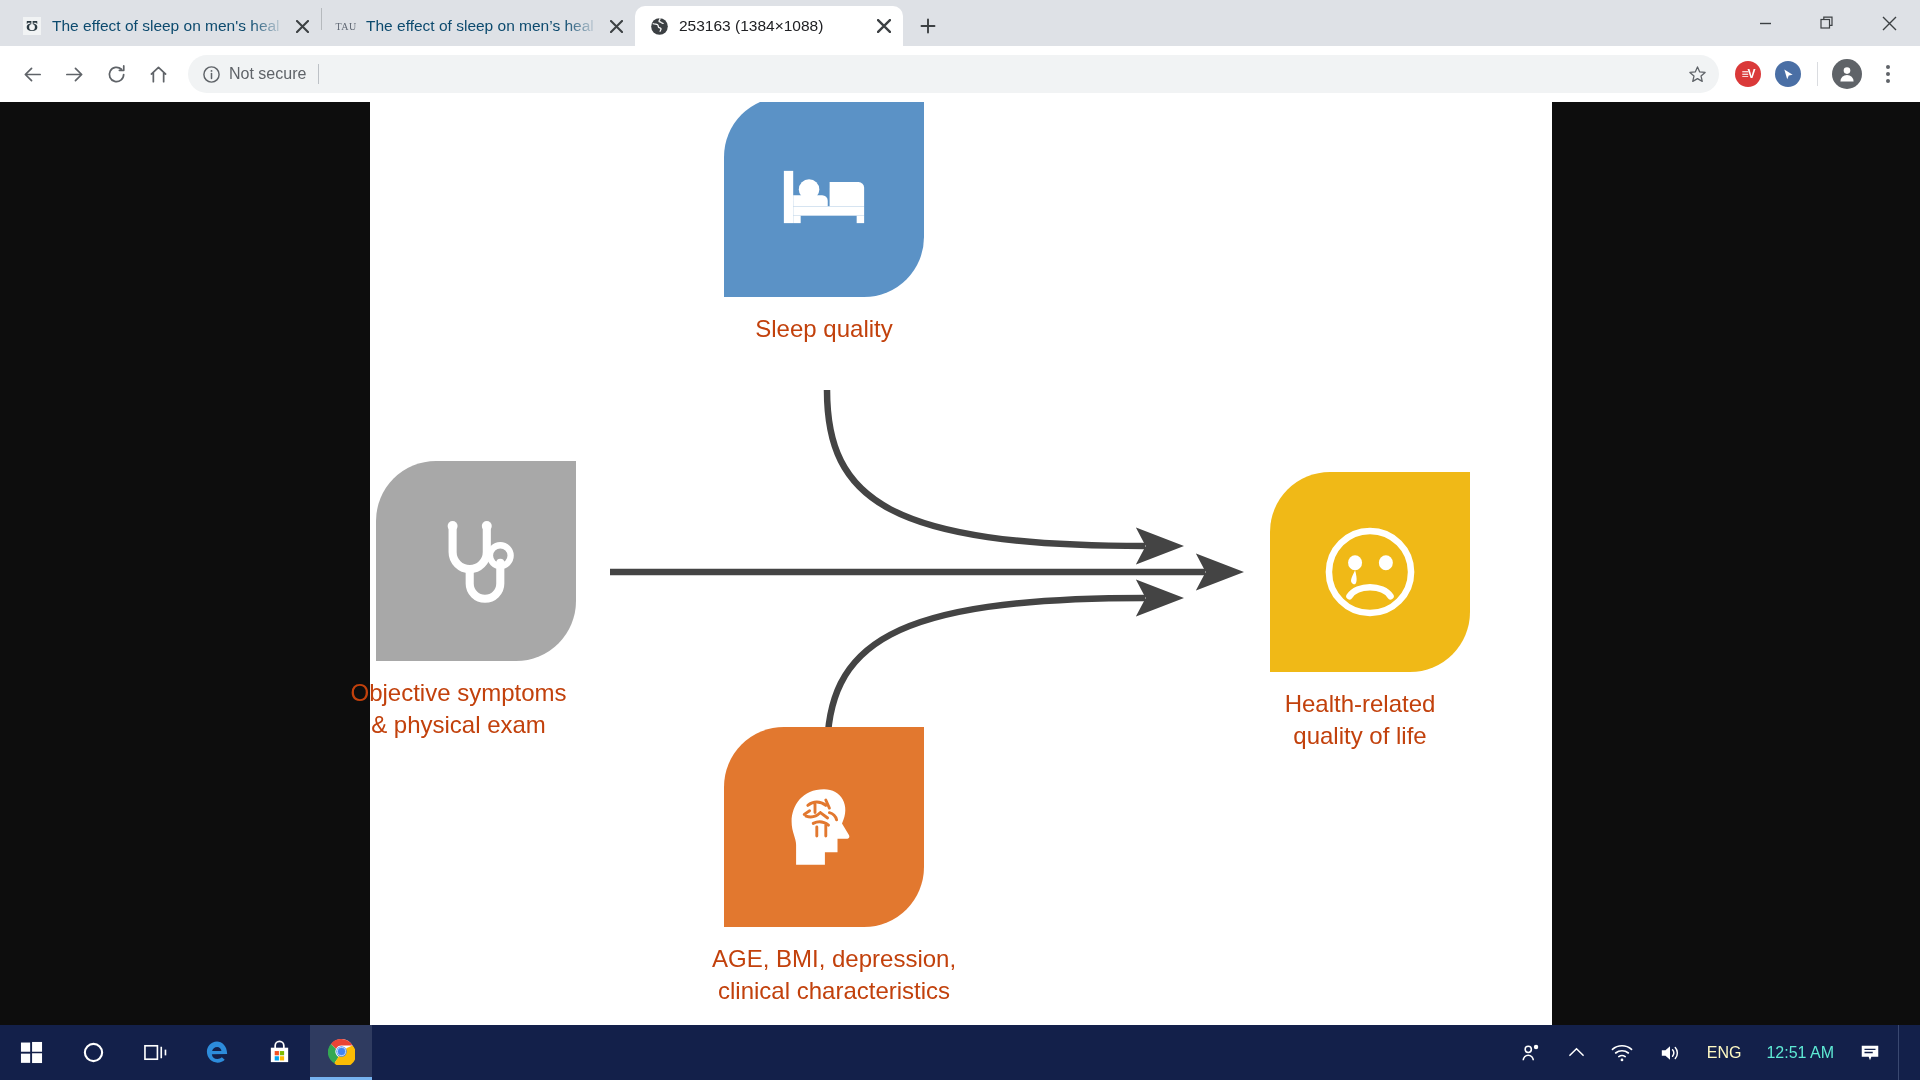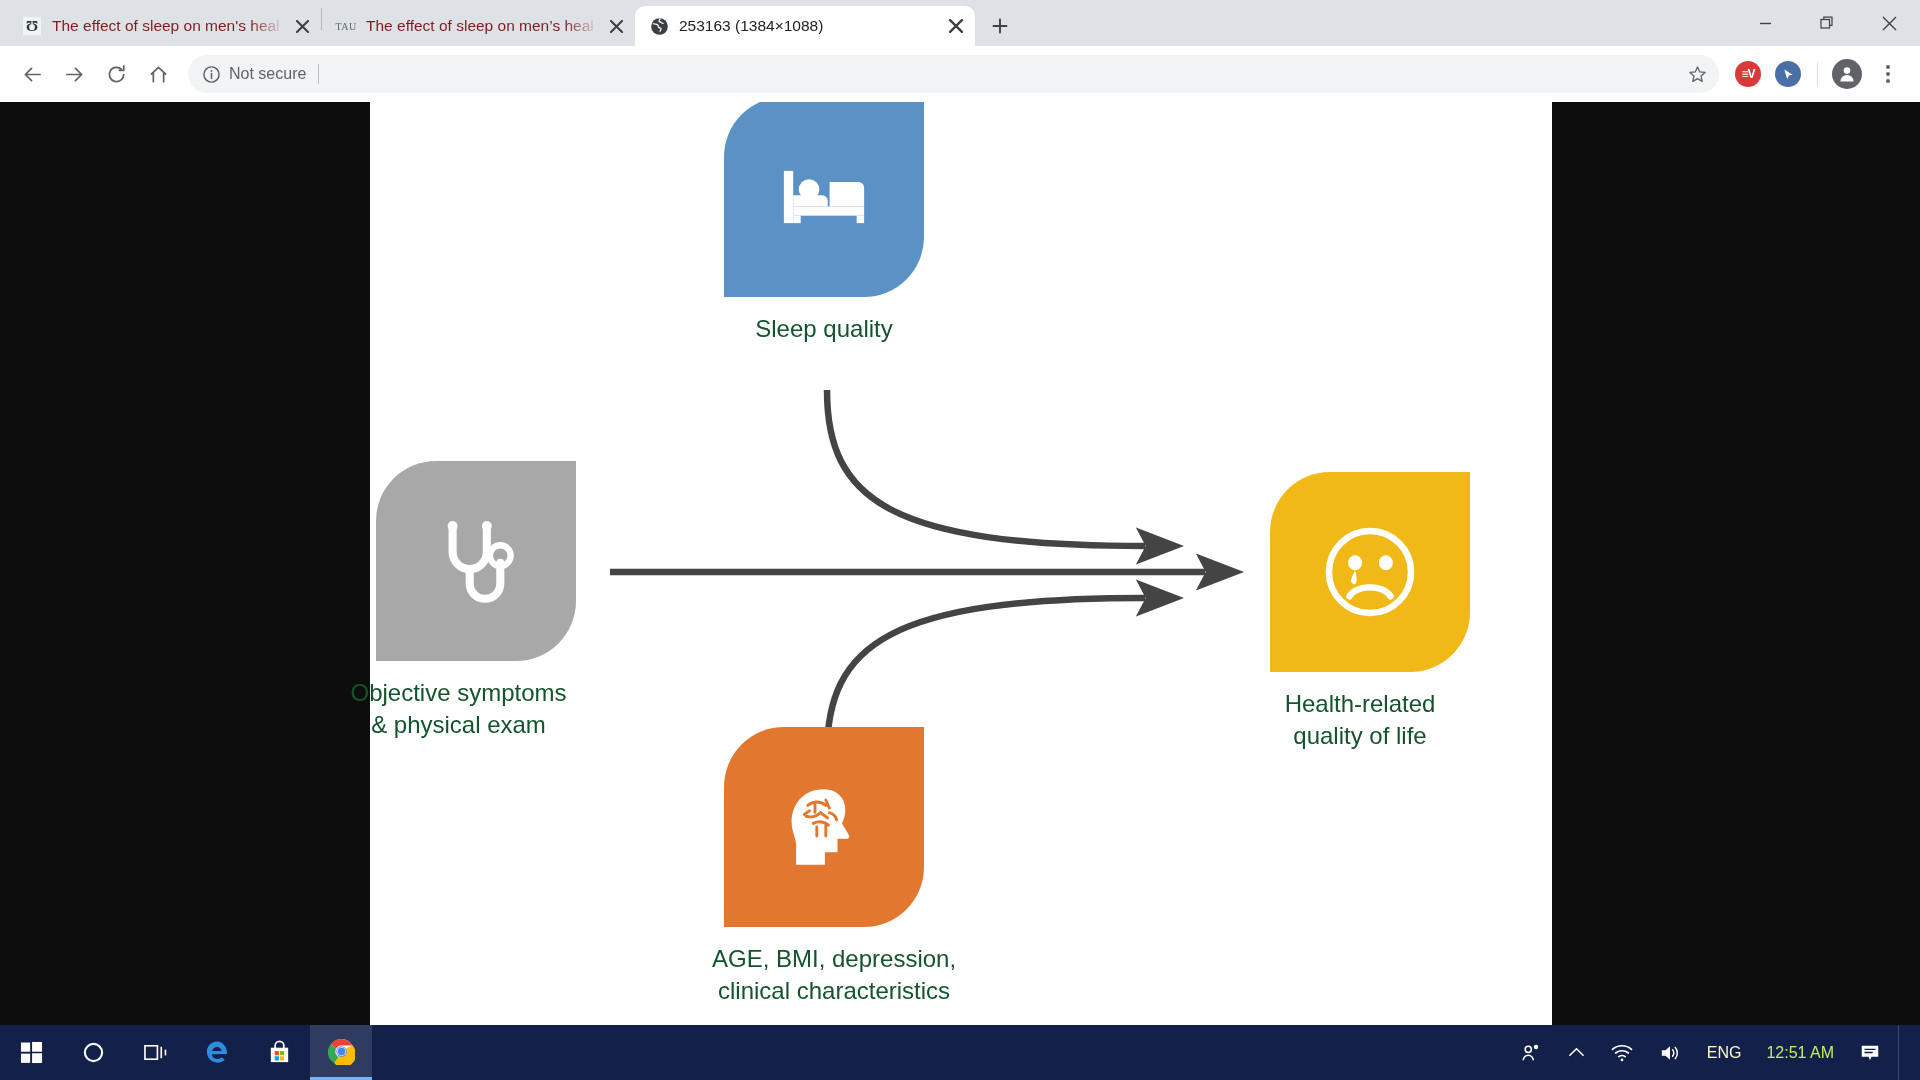--- a/index.html
+++ b/index.html
@@ -18,40 +18,40 @@
     display:flex; align-items:flex-end; position:relative;
     padding-left:8px;
   }
   .tab {
     height:40px; display:flex; align-items:center;
     padding:0 6px 0 14px; position:relative;
     min-width:0;
   }
   .tab.inactive { width:313px; color:#3c4043; }
   .tab.active {
-    width:340px; background:#fff;
+    width:268px; background:#fff;
     border-radius:10px 10px 0 0;
   }
   .tab-favicon {
     width:20px; height:20px; flex:0 0 20px;
     display:flex; align-items:center; justify-content:center;
     margin-right:10px;
   }
   .fav-squiggle {
     width:18px; height:18px; background:#f1f3f4;
     display:flex; align-items:center; justify-content:center;
     font-size:15px; color:#2b3a42; font-weight:bold;
     line-height:1; font-family:"Liberation Serif", serif;
   }
   .fav-tau {
     font-size:10px; color:#5f6773; letter-spacing:.5px;
     font-family:"Liberation Serif", serif;
   }
   .tab-title {
-    font-size:15.5px; color:#7f1d1d; white-space:nowrap;
+    font-size:15.5px; color:#0c4a6e; white-space:nowrap;
     overflow:hidden; flex:1 1 auto;
     -webkit-mask-image:linear-gradient(to right,#000 85%,transparent 100%);
     mask-image:linear-gradient(to right,#000 85%,transparent 100%);
   }
   .tab.active .tab-title { color:#202124; }
   .tab-close {
     width:26px; height:26px; flex:0 0 26px; margin-left:4px;
     display:flex; align-items:center; justify-content:center;
     border-radius:50%; color:#3c4043;
   }
@@ -122,21 +122,21 @@
   .diagram { position:absolute; inset:0; }
 
   .node { position:absolute; }
   .node-box {
     width:200px; height:200px;
     border-radius:60px 0 60px 0;
     display:flex; align-items:center; justify-content:center;
   }
   .node-label {
     margin-top:16px; text-align:center;
-    font-size:24px; color:#14532d; line-height:1.33;
+    font-size:24px; color:#c2410c; line-height:1.33;
     white-space:nowrap;
   }
 
   .bg-blue   { background:#5b92c6; }
   .bg-gray   { background:#a8a8a8; }
   .bg-yellow { background:#f0b917; }
   .bg-orange { background:#e2782f; }
 
   .n-sleep  { left:354px; top:-5px; }
   .n-obj    { left:  6px; top:359px; }
@@ -160,21 +160,21 @@
   }
   .tb-item.chrome-active { background:rgba(255,255,255,.12);
     border-bottom:3px solid #76b3f0; }
   .tb-right {
     margin-left:auto; display:flex; align-items:center;
     height:55px; padding-right:14px; color:#fff;
   }
   .tr-item { padding:0 13px; display:flex; align-items:center;
              justify-content:center; height:55px; }
   .tr-text { font-size:16px; color:#fef9c3; }
-  .tr-clock { font-size:16px; color:#bef264; padding:0 12px; }
+  .tr-clock { font-size:16px; color:#5eead4; padding:0 12px; }
   .tr-edge { width:8px; height:55px; border-left:1px solid #3a4870; margin-left:4px;}
 </style>
 </head>
 <body>
 
 <div id="chrome-window">
 
   <div class="tabstrip">
 
     <div class="tab inactive">

